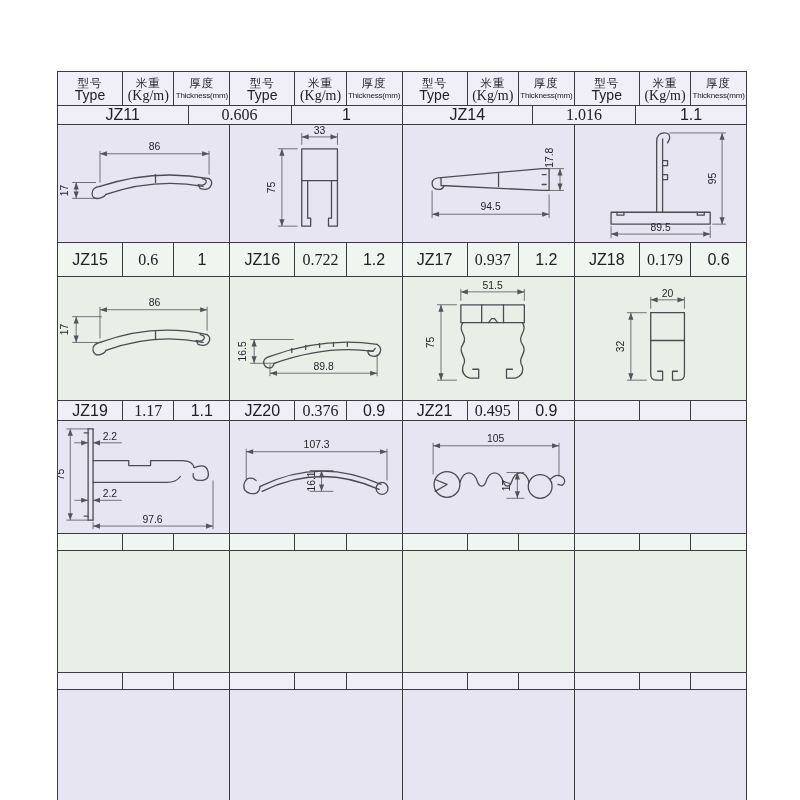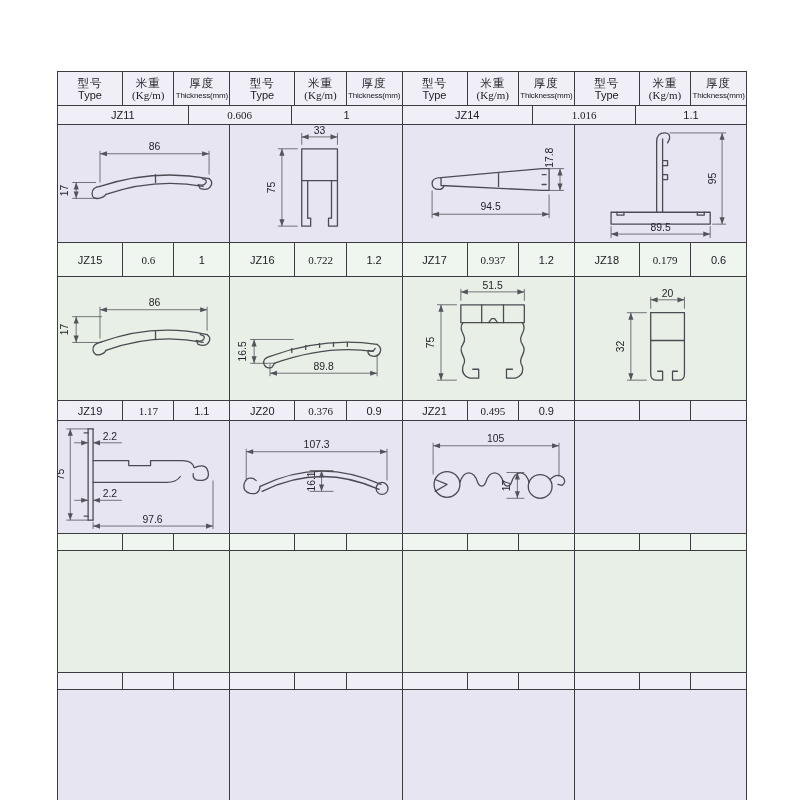--- a/index.html
+++ b/index.html
@@ -22,23 +22,23 @@
   .grp:last-child{border-right:none;}
   .cell{box-sizing:border-box;border-right:1px solid var(--bd);display:flex;flex-direction:column;
         align-items:center;justify-content:center;text-align:center;overflow:hidden;}
   .cell:last-child{border-right:none;}
   .c1{width:38%;}.c2{width:30%;font-family:Liberation Serif, serif;}.c3{width:32%;}
   .gcell{flex:1 1 0;border-right:1px solid var(--bd);box-sizing:border-box;min-width:0;overflow:hidden;}
   .gcell:last-child{border-right:none;}
   .bg-lav{background:var(--lav);}.bgl-lav{background:var(--lavl);}
   .bg-grn{background:var(--grn);}.bgl-grn{background:var(--grnl);}
   .cn{font-size:11.5px;line-height:13px;letter-spacing:1px;}
-  .en{font-size:11px;line-height:11px;}
+  .en{font-size:14px;line-height:11px;}
   .en.small{font-size:8px;letter-spacing:-0.2px;}
-  .val{font-size:11px;line-height:12px;}
+  .val{font-size:16px;line-height:12px;}
   svg{display:block;width:100%;height:100%;}
   .pf{fill:none;stroke:#4b4b52;stroke-width:1.3;stroke-linecap:round;stroke-linejoin:round;}
   .dm{fill:none;stroke:#53535a;stroke-width:0.8;}
   .ar{fill:#53535a;stroke:none;}
   .dt{font-size:10.5px;fill:#24242a;font-family:"Liberation Sans",sans-serif;}
   .h-hdr{height:34px;}
   .h-d1{height:19px;}.h-g1{height:118px;}
   .h-d2{height:34px;justify-content:center;}.h-g2{height:124px;}
   .h-d3{height:20px;}.h-g3{height:113px;}
   .h-d4{height:17px;}.h-g4{height:122px;}

